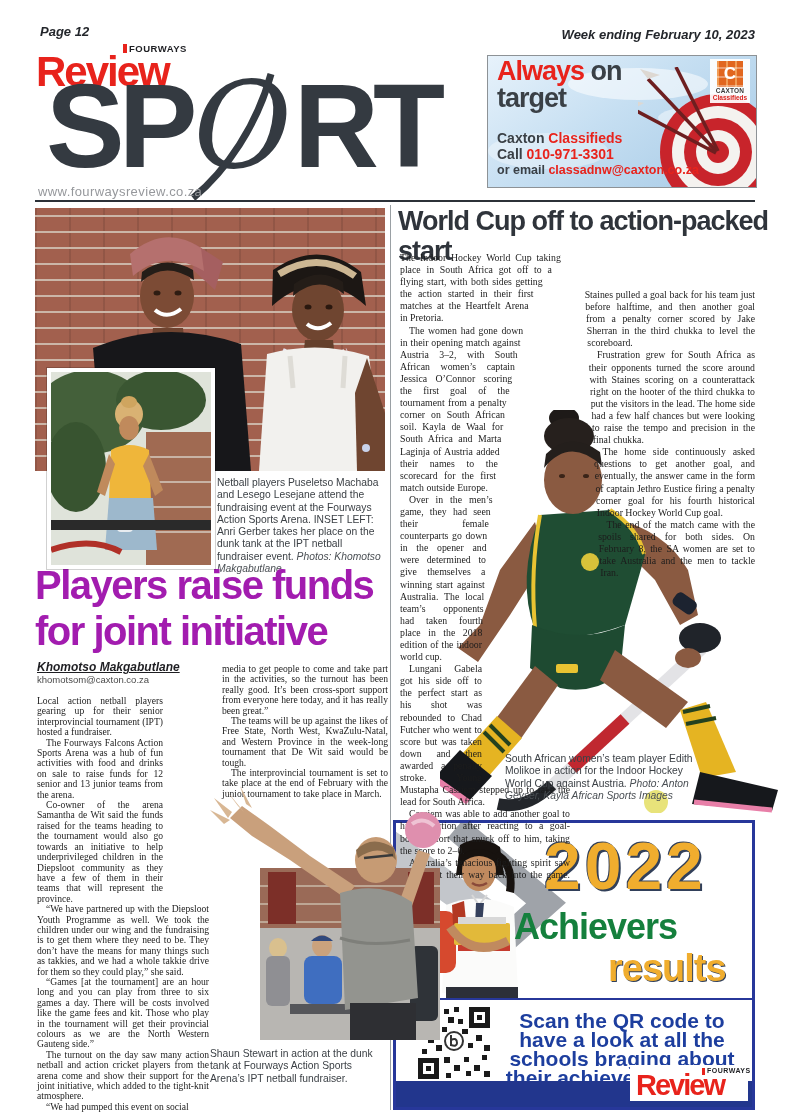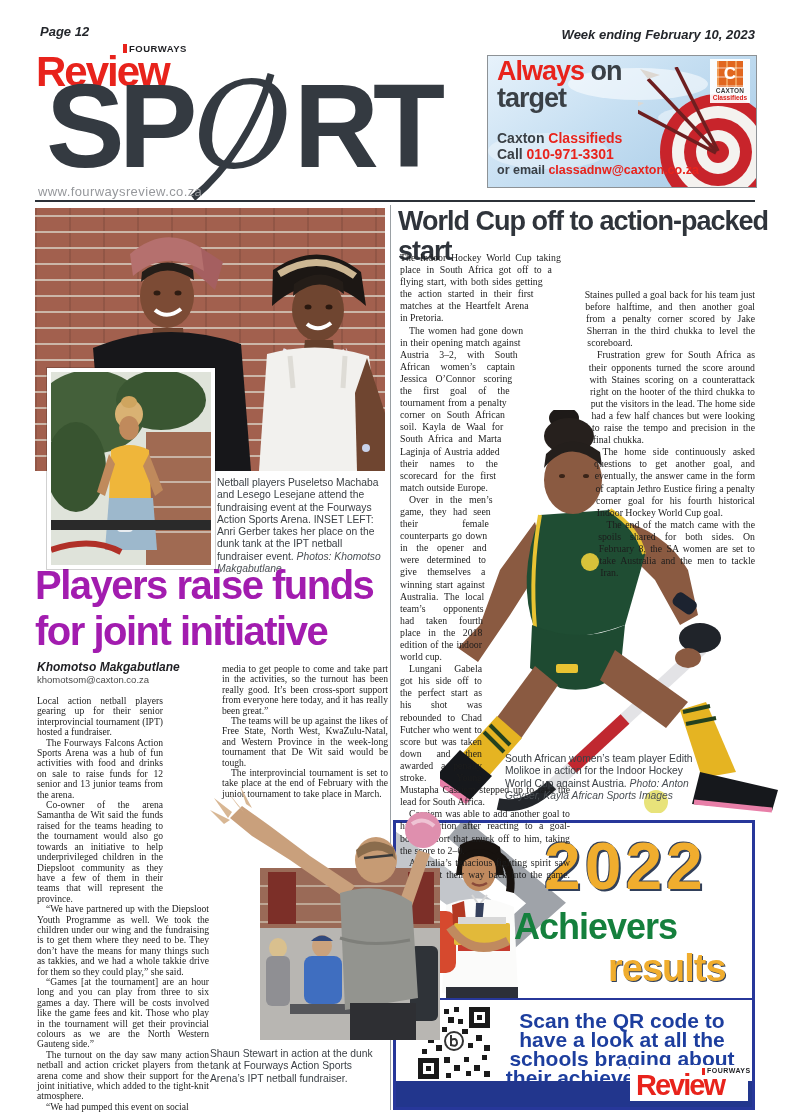--- a/index.html
+++ b/index.html
@@ -45,21 +45,21 @@
   .headline-2{font-size:40px;font-weight:800;letter-spacing:-1.5px;color:#a21caf;line-height:46px;}
   .bodycol{font-family:"Liberation Serif",serif;color:#1c1c1c;text-align:justify;}
   .hk{font-size:9.8px;line-height:12.1px;}
   .nb{font-size:9.6px;line-height:10.4px;}
   .bodycol p{margin:0;}
   .bodycol p.ind{text-indent:9px;}
   .sp-r{float:right;}
   .sp-l{float:left;}
   .caption{font-size:10.3px;line-height:12.3px;color:#3c4146;}
   .caption .credit{font-style:italic;color:#4a4f54;}
-  .byline-name{font-size:12px;font-weight:700;font-style:italic;color:#1e1e22;}
+  .byline-name{font-size:12px;font-weight:700;font-style:italic;color:#1e1e22;text-decoration:underline;}
   .byline-mail{font-size:9.5px;color:#4a4a4a;}
 
   
   .photo{overflow:hidden;}
   .brickbg{background-color:#a2604e;
     background-image:repeating-linear-gradient(0deg,transparent 0 14px,#cbb6a8 14px 16px),
                      repeating-linear-gradient(90deg,rgba(0,0,0,.10) 0 2px,transparent 2px 34px);}
   .inset{border:4px solid #fff;box-shadow:0 0 0 1px rgba(0,0,0,.18);}
 
   

